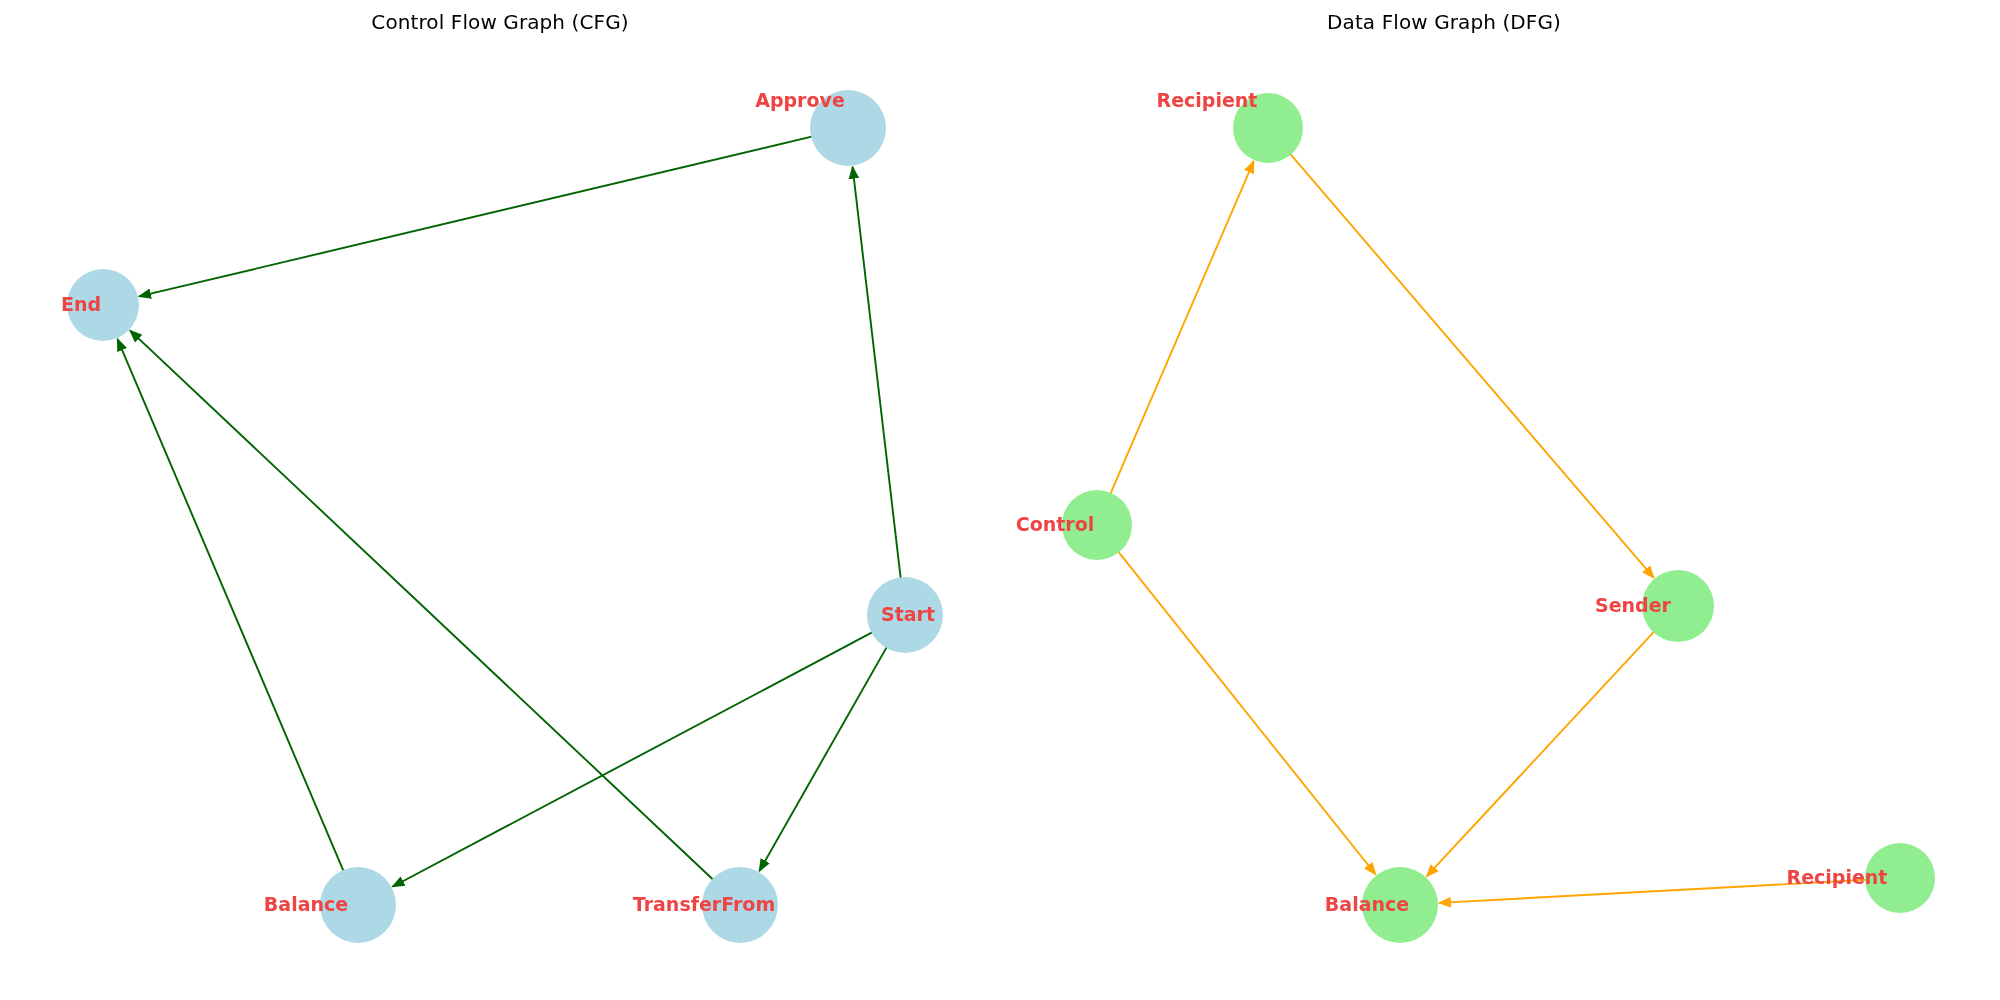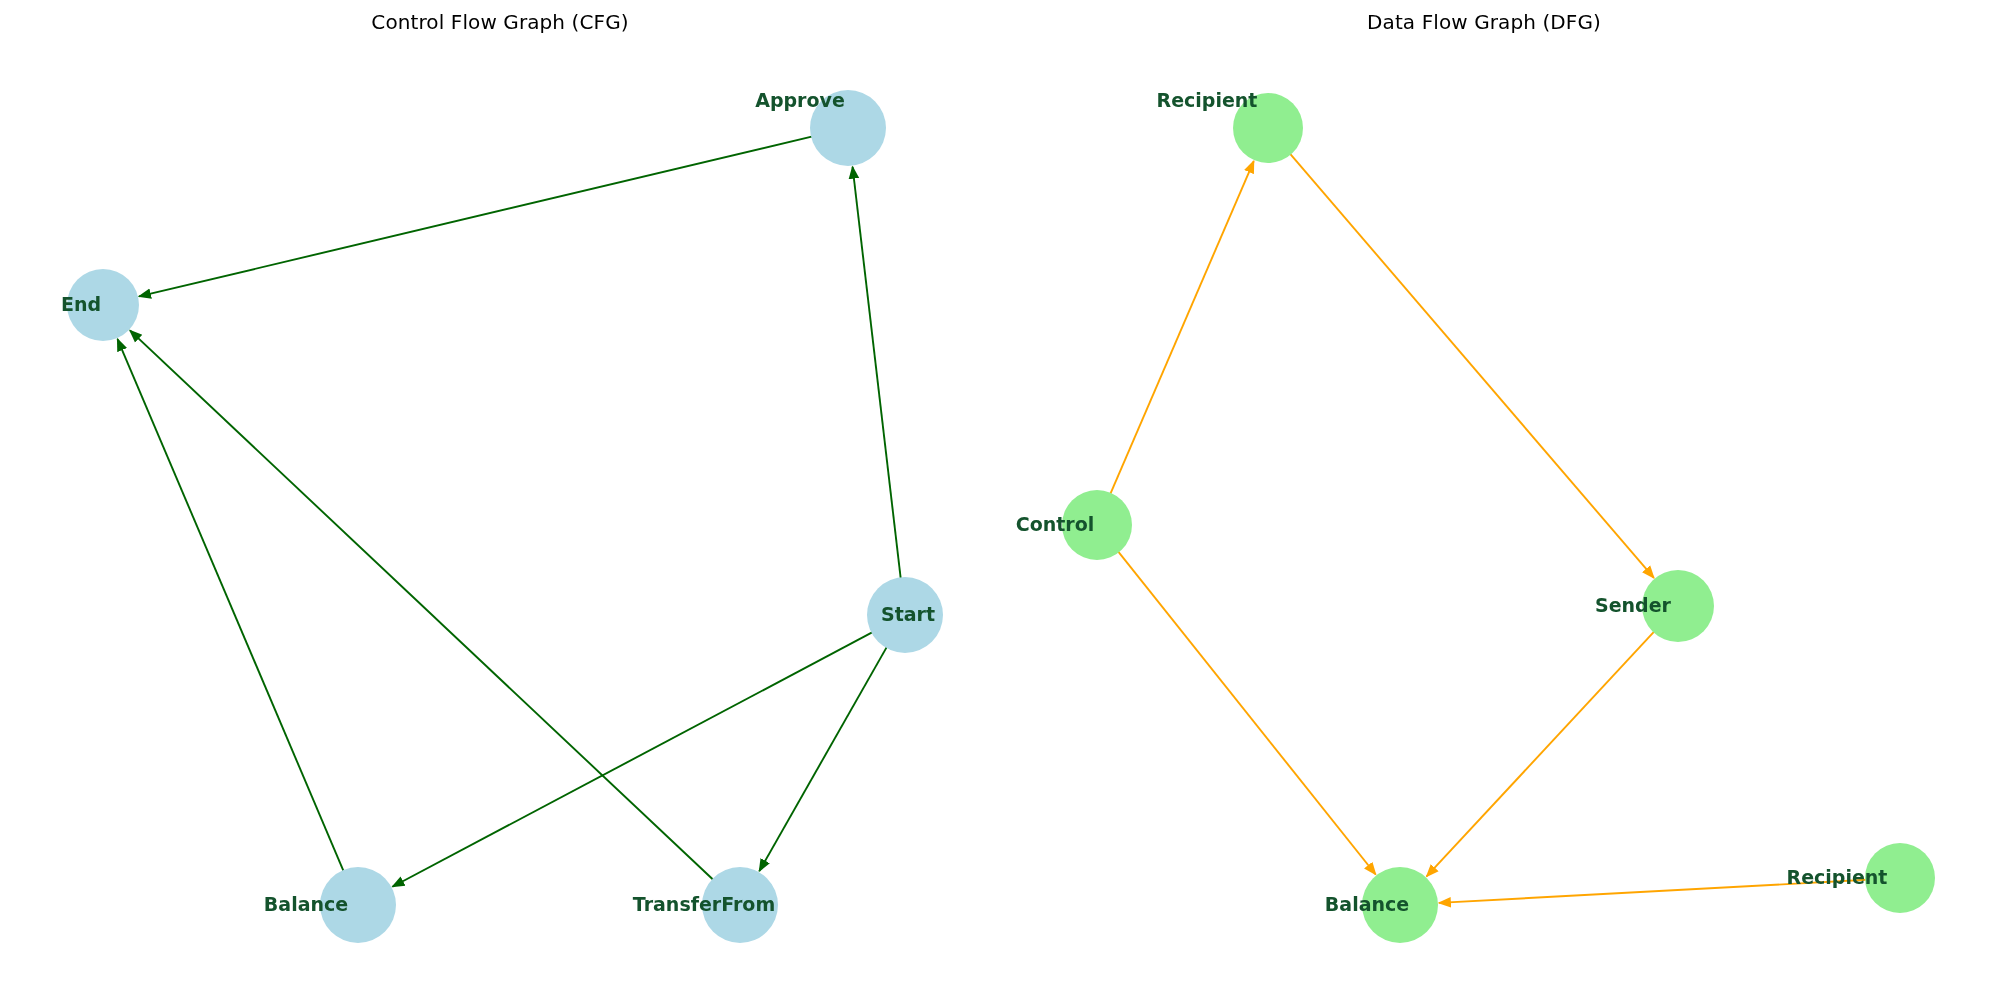--- a/index.html
+++ b/index.html
@@ -20,21 +20,21 @@
     height: 1000px;
     background: #ffffff;
   }
   .panel {
     position: absolute;
     top: 0;
     width: 1000px;
     height: 712px;
   }
   .panel-cfg { left: 0; }
-  .panel-dfg { left: 984px; }
+  .panel-dfg { left: 944px; }
 
   .panel-title {
     position: absolute;
     top: 10px;
     left: 0;
     width: 100%;
     text-align: center;
     font-family: "DejaVu Sans", "Liberation Sans", sans-serif;
     font-size: 20px;
     font-weight: 400;
@@ -59,21 +59,21 @@
   }
   .node-cfg { background: #add8e6; }
   .node-dfg { background: #90ee90; }
 
   .node-label {
     position: absolute;
     transform: translate(-50%, -50%);
     font-family: "DejaVu Sans", "Liberation Sans", sans-serif;
     font-size: 19px;
     font-weight: bold;
-    color: #14532d;
+    color: #ef4444;
     white-space: nowrap;
     text-align: center;
     line-height: 1;
   }
 </style>
 </head>
 <body>
 
 <div class="canvas">
 

